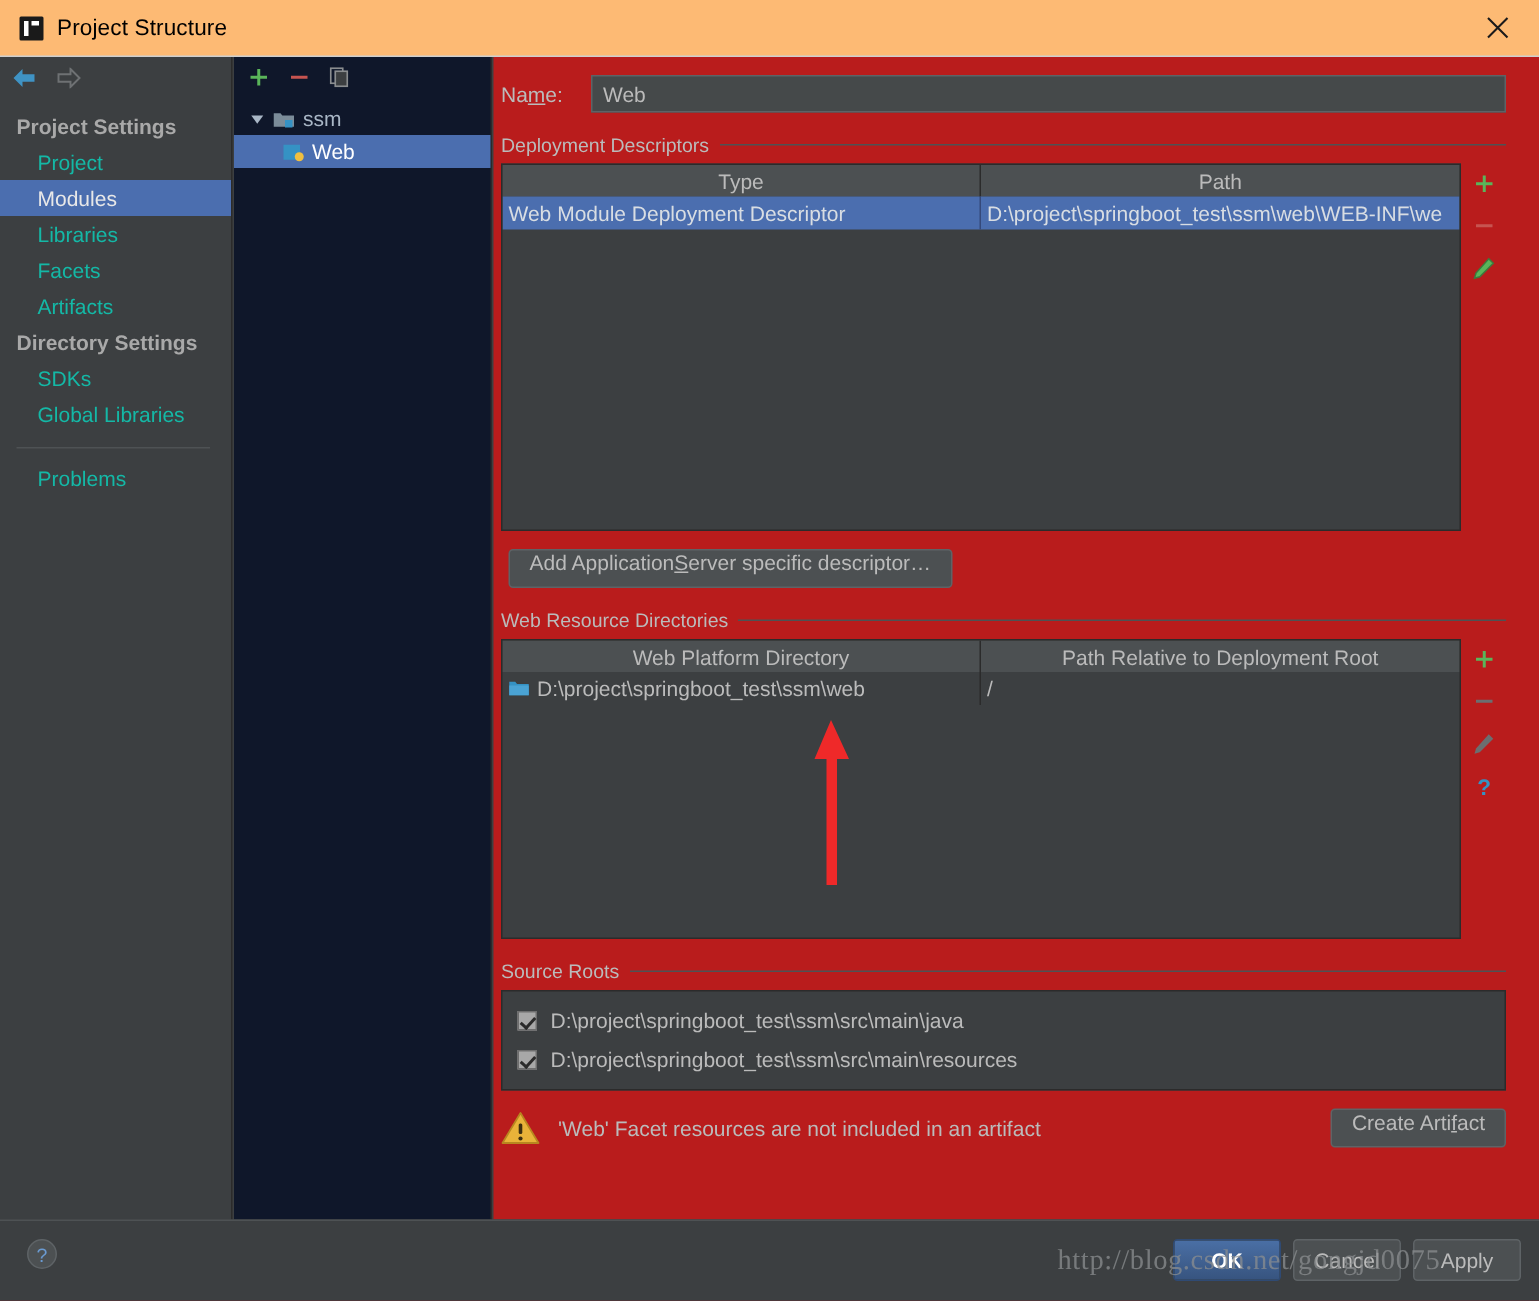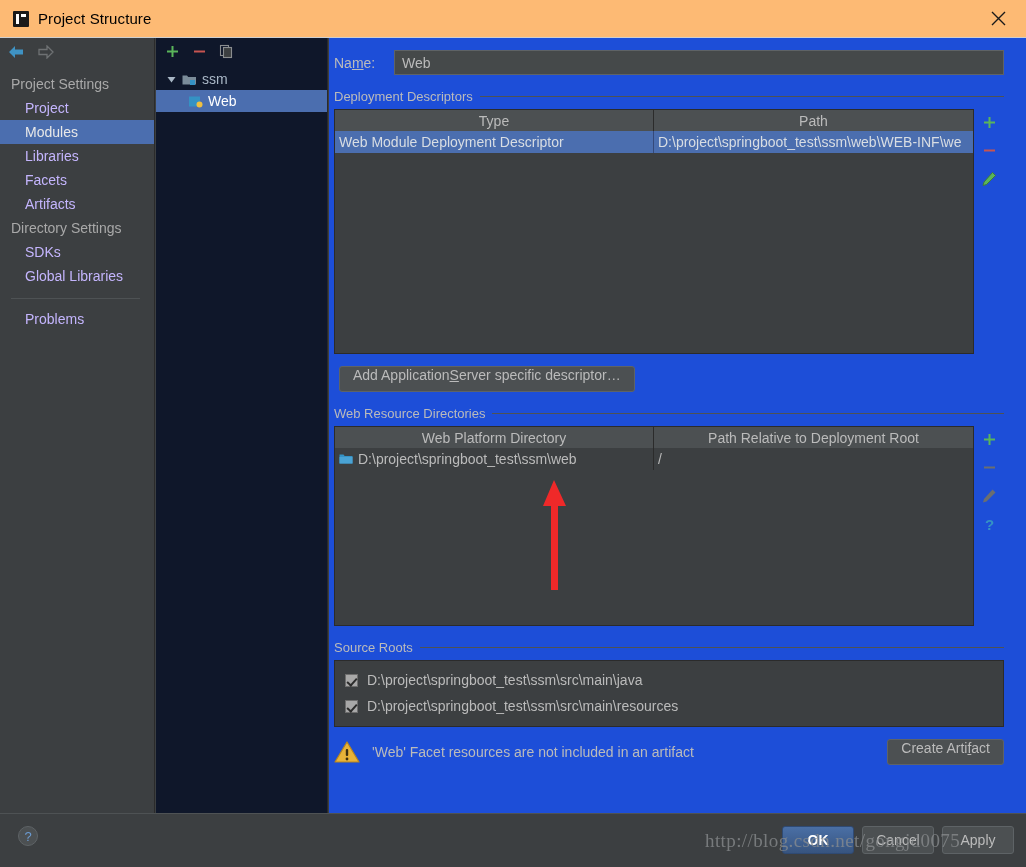--- a/index.html
+++ b/index.html
@@ -59,26 +59,26 @@
     background: #3c3f41;
     border-right: 1px solid #2b2b2b;
   }
   .nav-arrows {
     height: 28px; display: flex; align-items: center; padding-left: 8px; gap: 12px;
   }
   .nav-arrow { cursor: pointer; display: block; }
   .sb-list { margin-top: 6px; }
   .sb-group {
     padding: 3px 0 3px 11px;
-    font-size: 14px; font-weight: normal; color: #a9a9a9;
+    font-size: 14px; font-weight: bold; color: #a9a9a9;
     line-height: 18px;
   }
   .sb-item {
     padding: 3px 0 3px 25px;
-    font-size: 14px; color: #c4b5fd;
+    font-size: 14px; color: #14b8a6;
     line-height: 18px; cursor: pointer;
   }
   .sb-item.selected { background: #4b6eaf; color: #e8e8e8; }
   .sb-sep {
     margin: 10px 14px 8px 11px; height: 1px; background: #4e5254;
   }
 
   
   .treepanel {
     position: absolute; left: 156px; top: 38px;
@@ -99,21 +99,21 @@
   .tree-row.selected { background: #4b6eaf; color: #ffffff; }
   .tw-twisty { width: 18px; display: flex; justify-content: center; align-items: center; }
   .tw-ico { width: 18px; display: flex; justify-content: center; align-items: center; margin-right: 4px; }
   .indent-1 { padding-left: 6px; }
   .indent-2 { padding-left: 30px; }
 
   
   .content {
     position: absolute; left: 329px; top: 38px;
     width: 697px; height: 775px;
-    background: #1d4ed8;
+    background: #b91c1c;
   }
   .name-row {
     display: flex; align-items: center;
     margin: 12px 22px 0 5px;
   }
   .name-label {
     font-size: 14px; color: #bbbbbb; width: 60px;
   }
   .name-label u { text-decoration: underline; }
   .name-input {

